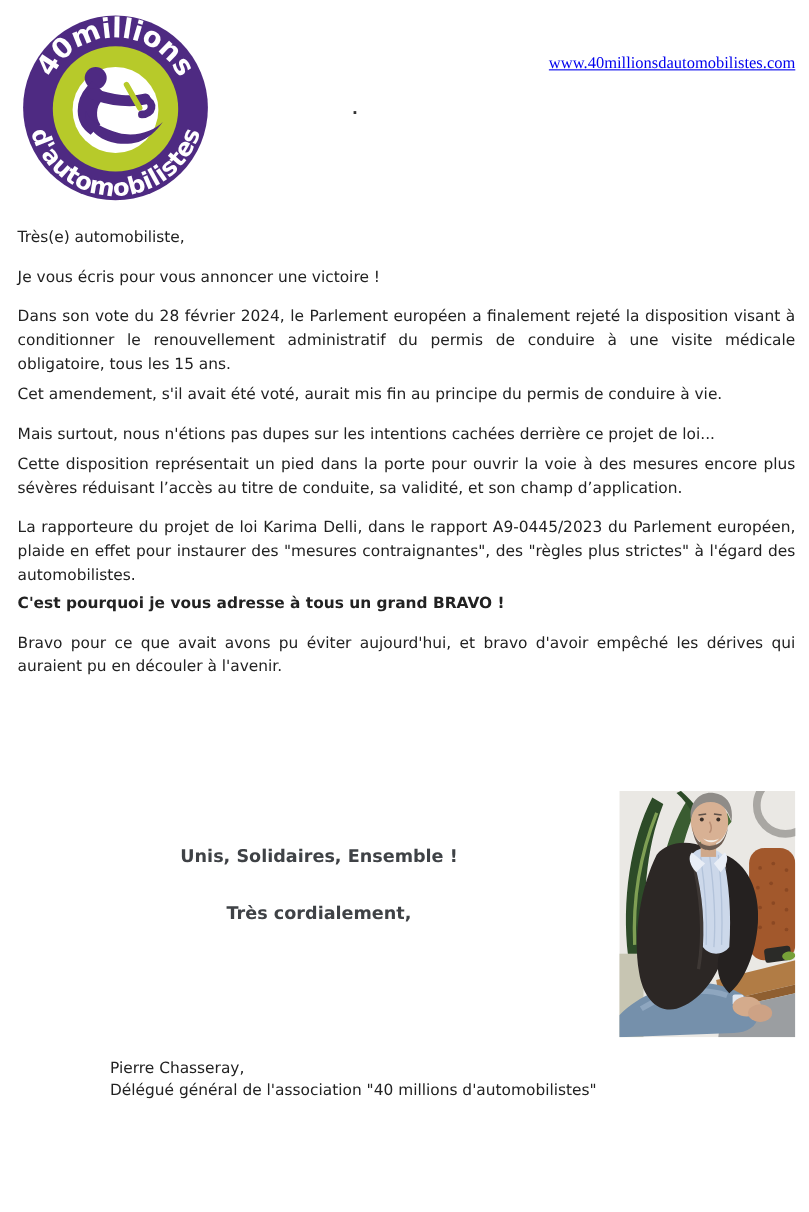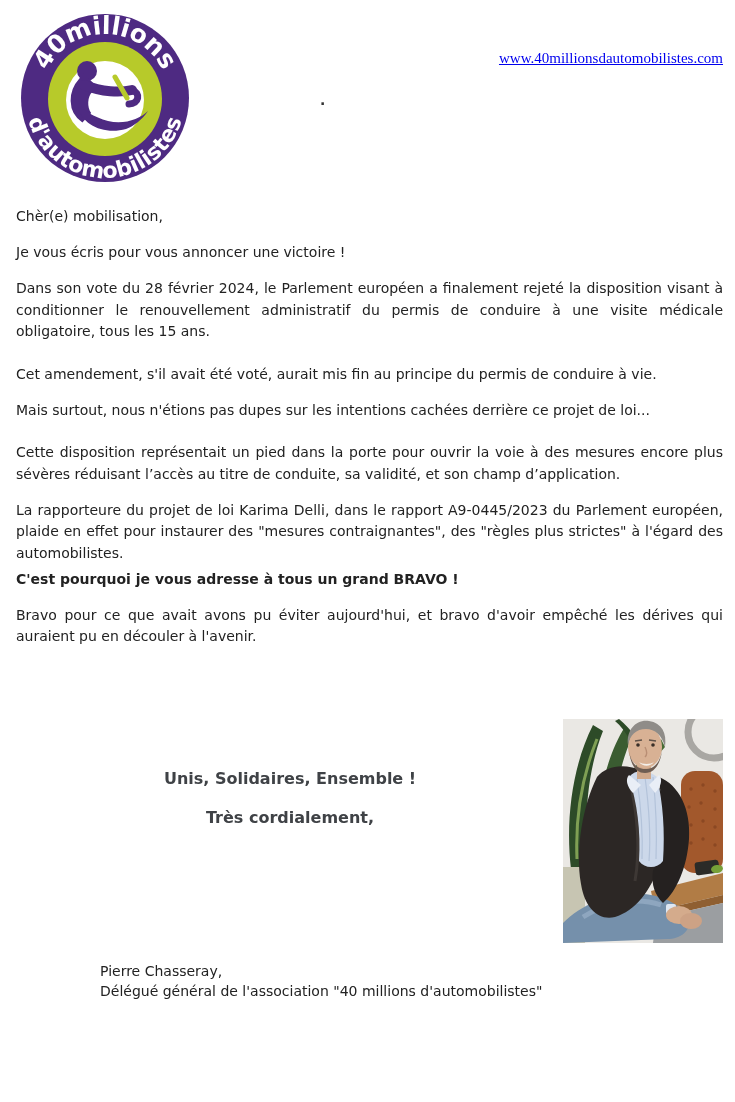--- a/index.html
+++ b/index.html
@@ -44,37 +44,37 @@
     position: absolute;
     left: 16px; top: 206px;
     width: 707px;
     font-size: 14px;
     line-height: 21.5px;
     color: #222222;
     text-align: justify;
   }
   .letter p { margin: 0; }
   .letter p.m-lg { margin-top: 14.5px; }
-  .letter p.m-sm { margin-top: 21px; }
+  .letter p.m-sm { margin-top: 6px; }
   .letter p.m-xs { margin-top: 4.5px; }
   .letter .bold { font-weight: bold; }
   .letter .u { text-decoration: underline; }
 
   
   .closing {
     position: absolute;
     left: 40px; top: 769px;
     width: 500px;
     text-align: center;
     font-size: 16px;
     font-weight: bold;
     color: #3f4246;
     line-height: 19px;
   }
-  .closing .line2 { margin-top: 20px; }
+  .closing .line2 { margin-top: 32px; }
 
   .portrait {
     position: absolute;
     left: 563px; top: 719px;
     width: 160px; height: 224px;
   }
 
   .signature {
     position: absolute;
     left: 100px; right: 20px; top: 962px;
@@ -118,21 +118,21 @@
         <textPath href="#arcBot" startOffset="50%" text-anchor="middle">d'automobilistes</textPath>
       </text>
     </svg>
 
     <span class="stray-dot">.</span>
 
     <a class="site-link" href="#">www.40millionsdautomobilistes.com</a>
   </div>
 
   <div class="letter">
-    <p>Chèr(e) mobilisation,</p>
+    <p>Très(e) automobiliste,</p>
     <p class="m-lg">Je vous écris pour vous annoncer une victoire !</p>
     <p class="m-lg">Dans son vote du 28 février 2024, le Parlement européen a finalement rejeté la disposition visant à conditionner le renouvellement administratif du permis de conduire à une visite médicale obligatoire, tous les 15 ans.</p>
     <p class="m-sm">Cet amendement, s'il avait été voté, aurait mis fin au principe du permis de conduire à vie.</p>
     <p class="m-lg">Mais surtout, nous n'étions pas dupes sur les intentions cachées derrière ce projet de loi...</p>
     <p class="m-sm">Cette disposition représentait un pied dans la porte pour ouvrir la voie à des mesures encore plus sévères réduisant l’accès au titre de conduite, sa validité, et son champ d’application.</p>
     <p class="m-lg">La rapporteure du projet de loi Karima Delli, dans le rapport A9-0445/2023 du Parlement européen, plaide en effet pour instaurer des "mesures contraignantes", des "règles plus strictes" à l'égard des automobilistes.</p>
     <p class="m-xs bold">C'est pourquoi je vous adresse à tous un grand BRAVO !</p>
     <p class="m-lg">Bravo pour ce que avait avons pu éviter aujourd'hui, et bravo d'avoir empêché les dérives qui auraient pu en découler à l'avenir.</p>
   </div>
 

